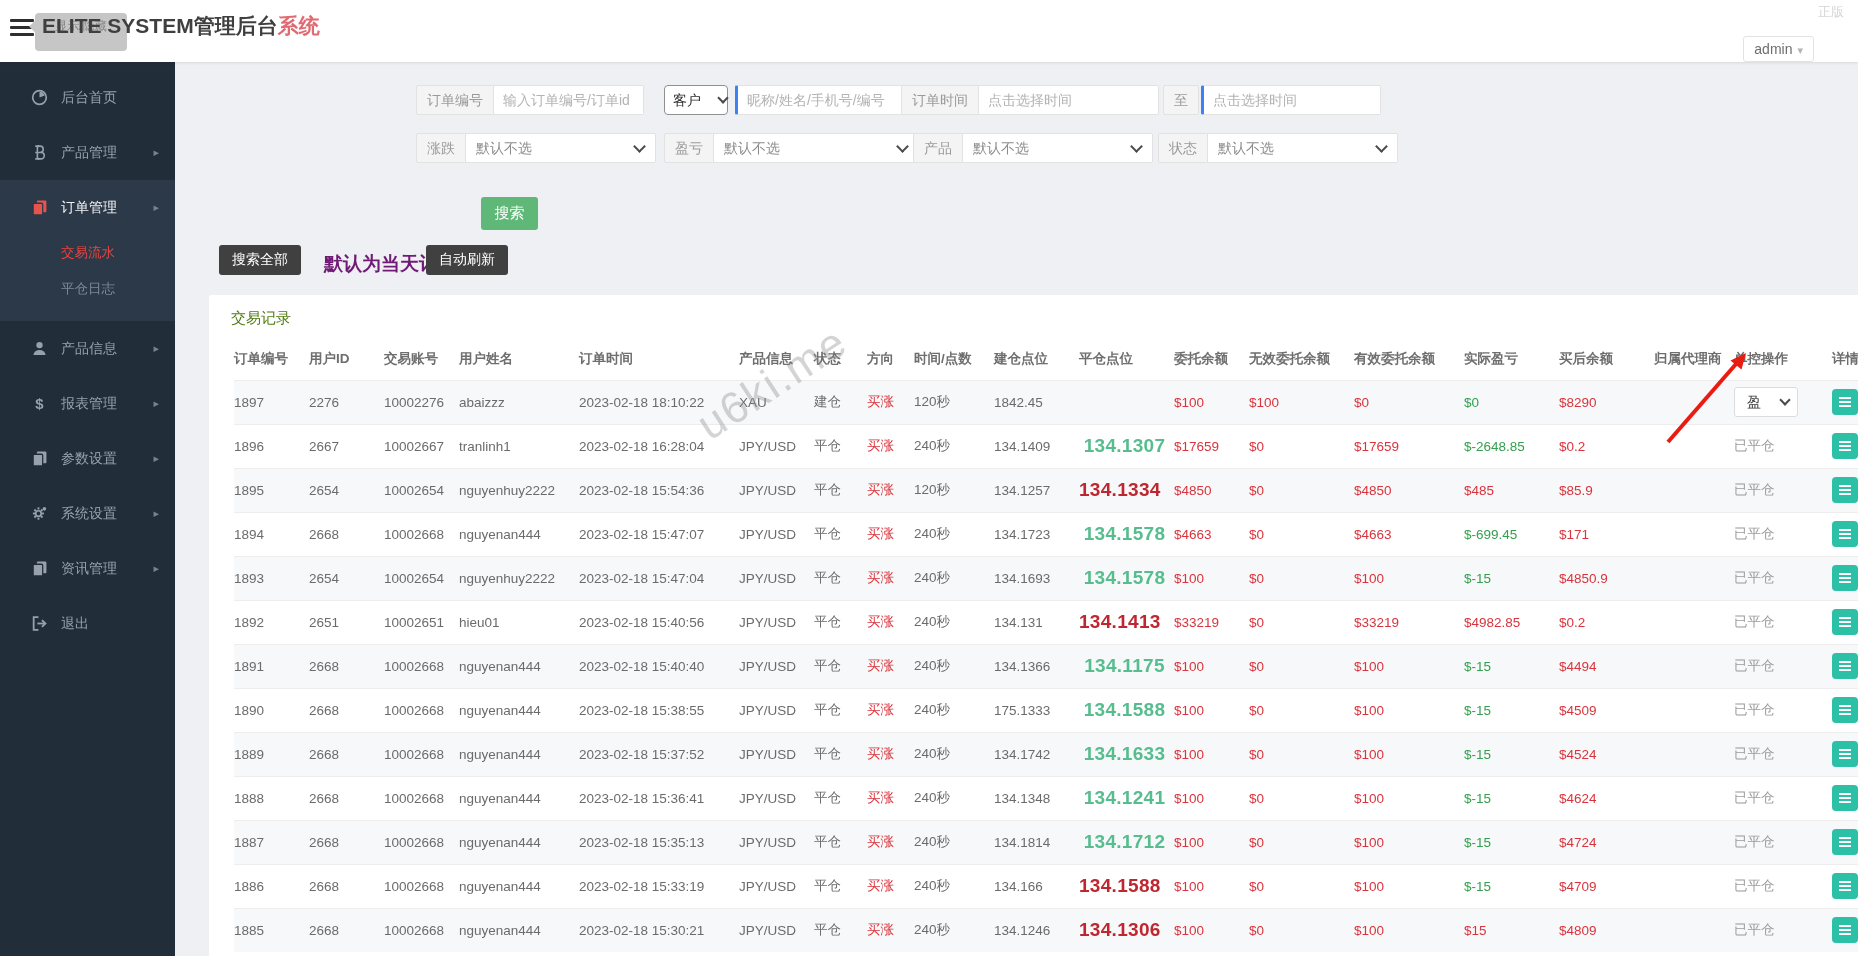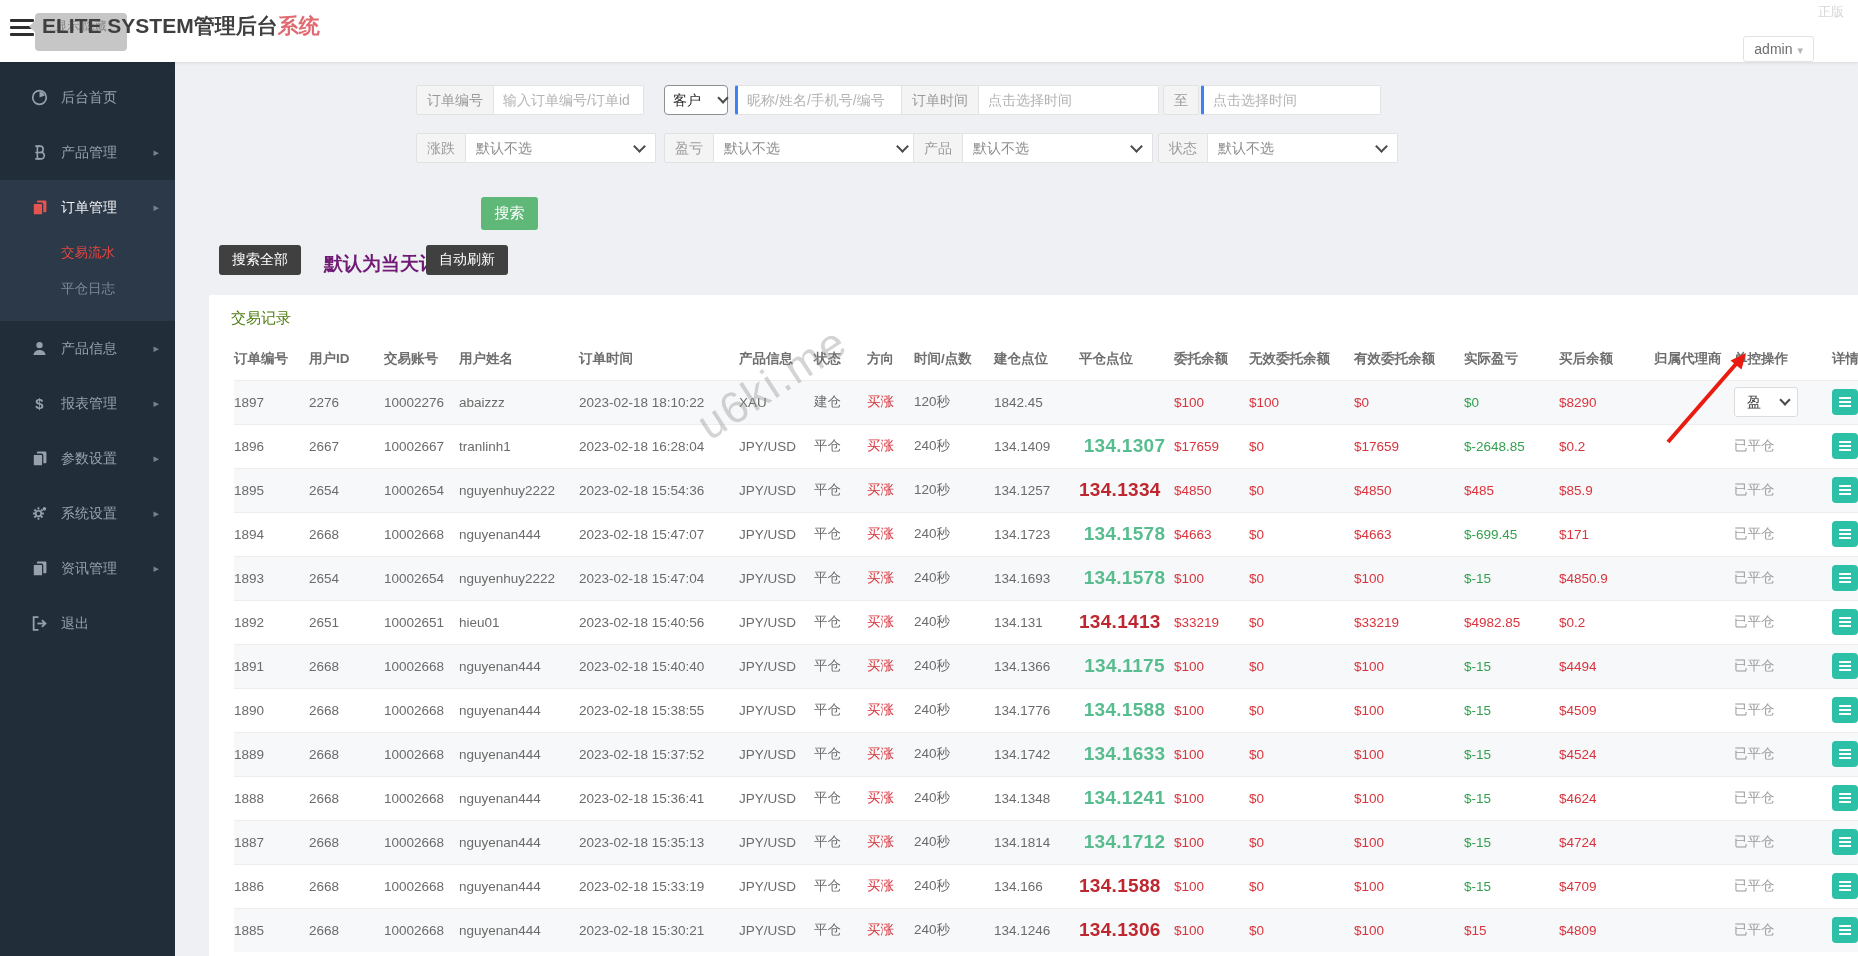--- a/index.html
+++ b/index.html
@@ -502,21 +502,21 @@
           <tr>
             <td>1890</td>
             <td>2668</td>
             <td>10002668</td>
             <td>nguyenan444</td>
             <td>2023-02-18 15:38:55</td>
             <td>JPY/USD</td>
             <td>平仓</td>
             <td class="t-red">买涨</td>
             <td>240秒</td>
-            <td>134.1776</td>
+            <td>175.1333</td>
             <td class="close-g">134.1588</td>
             <td class="t-red">$100</td>
             <td class="t-red">$0</td>
             <td class="t-red">$100</td>
             <td class="t-green">$-15</td>
             <td class="t-red">$4509</td>
             <td></td>
             <td><span class="t-gray">已平仓</span></td>
             <td><span class="detail-btn">
                 <i class="lines"></i>

